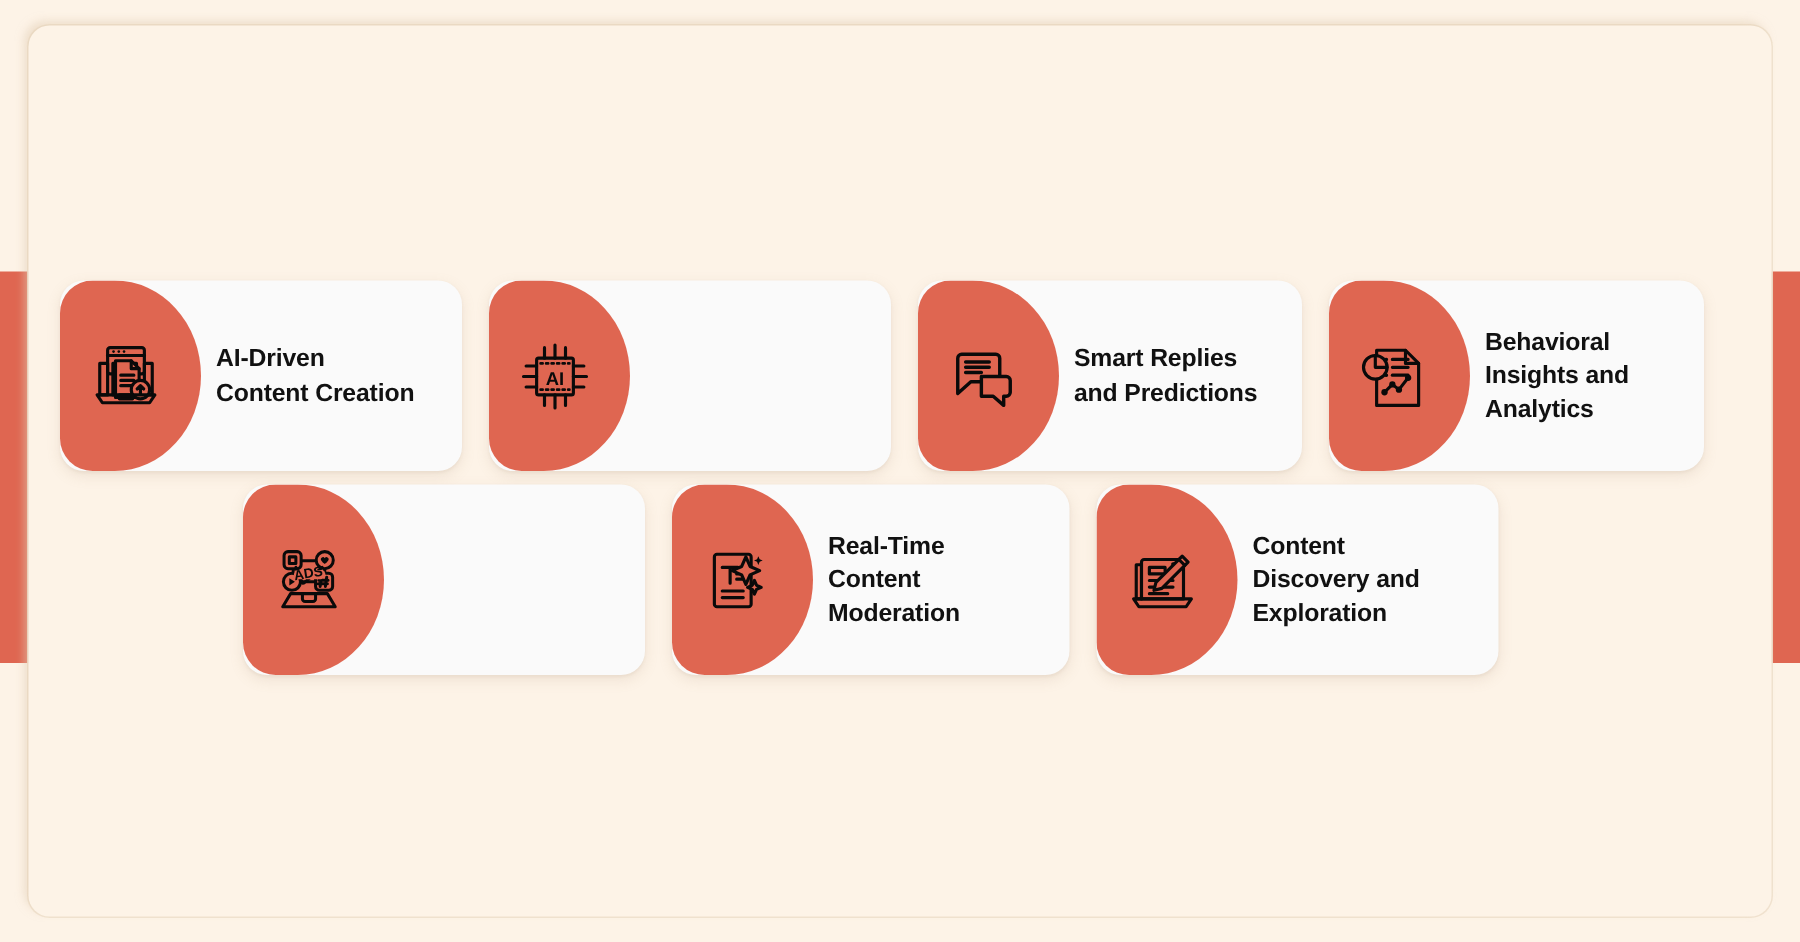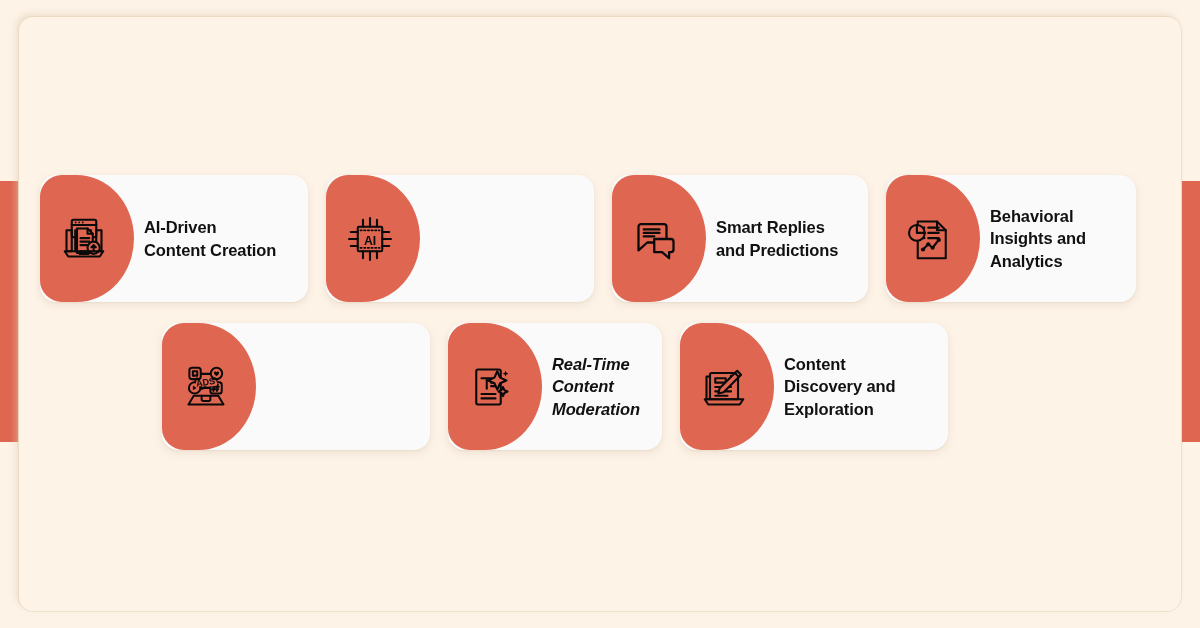--- a/index.html
+++ b/index.html
@@ -46,21 +46,21 @@
     box-shadow: -3px -3px 6px rgba(225,205,180,.55),
                  0 0 0 1px rgba(240,225,205,.9);
     overflow: hidden;
   }
 
   
   .row {
     position: absolute;
     display: flex;
   }
-  #row1 { left: 21px; top: 158px; gap: 18px; }
+  #row1 { left: 21px; top: 170px; gap: 18px; }
   #row2 { left: 143px; top: 306px; gap: 18px; }
 
   .card {
     position: relative;
     display: flex;
     align-items: center;
     background: #fafafa;
     border-radius: 16px;
     box-shadow: 0 3px 9px rgba(170,140,115,.16),
                 0 1px 2px rgba(170,140,115,.10);
@@ -70,21 +70,21 @@
   }
 
   
   #row1 .card:nth-child(1) { width: 268px; }
   #row1 .card:nth-child(2) { width: 268px; }
   #row1 .card:nth-child(3) { width: 256px; }
   #row1 .card:nth-child(4) { width: 250px; }
 
   
   #row2 .card:nth-child(1) { width: 268px; }
-  #row2 .card:nth-child(2) { width: 214px; font-style: italic; }
+  #row2 .card:nth-child(2) { width: 265px; }
   #row2 .card:nth-child(3) { width: 268px; }
 
   
   .blob {
     position: absolute;
     left: 0;
     top: 0;
     width: 94px;
     height: 127px;
     background: #df6651;

